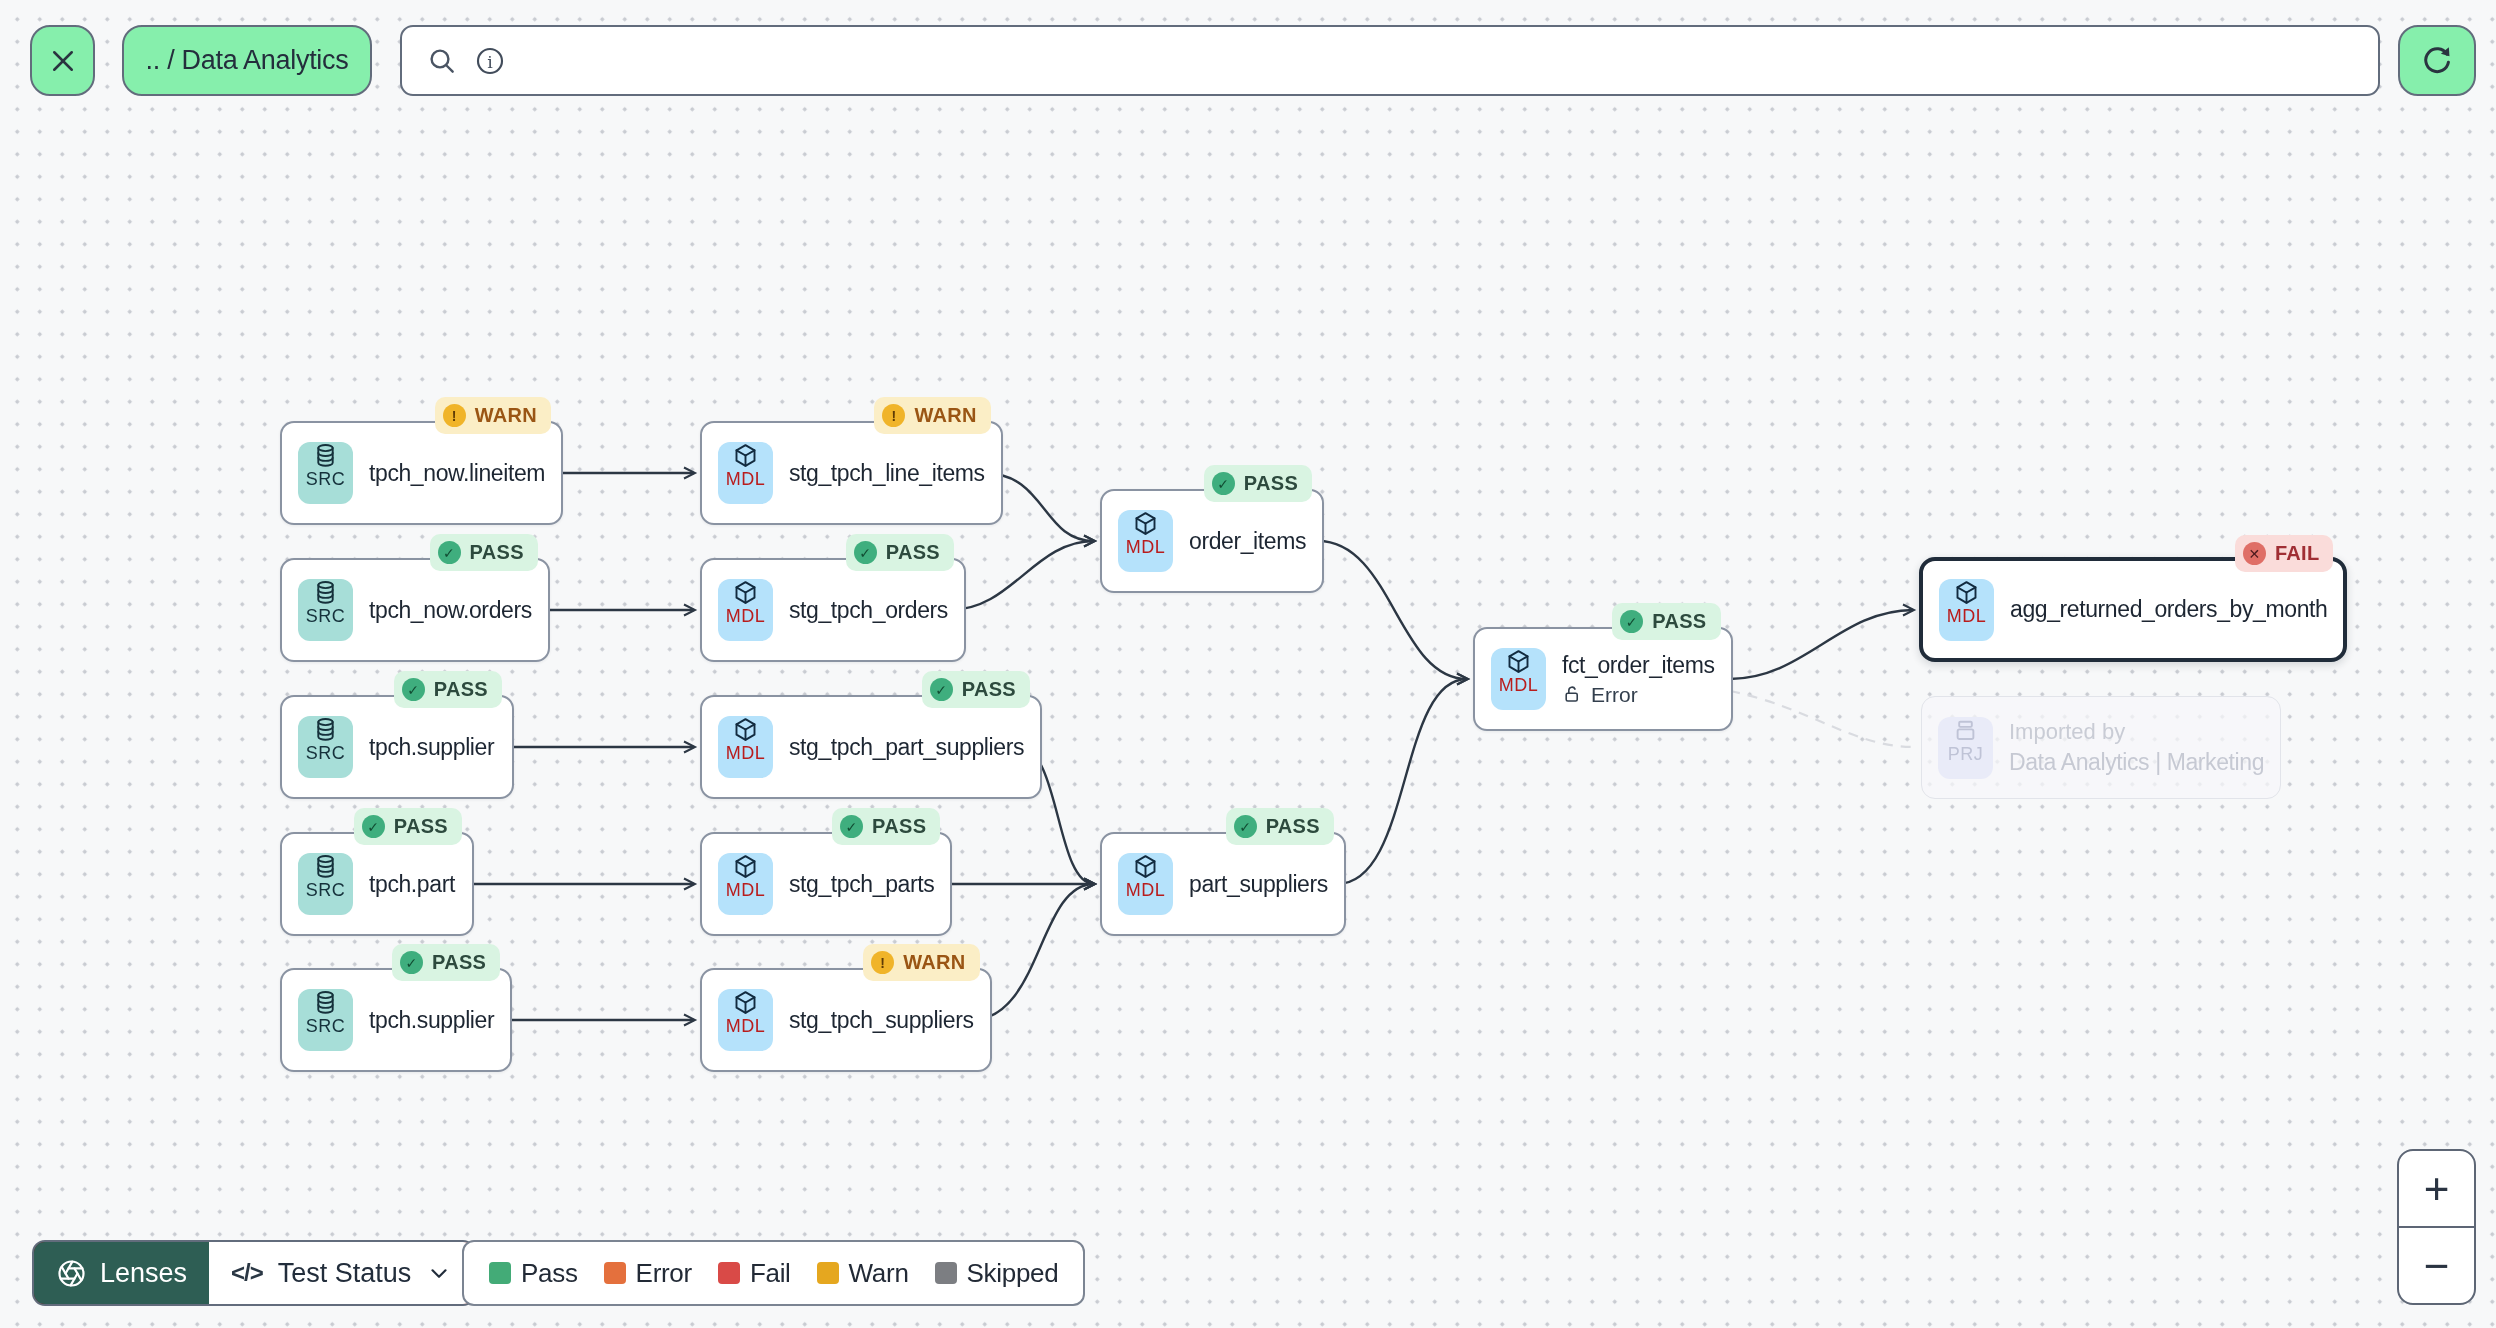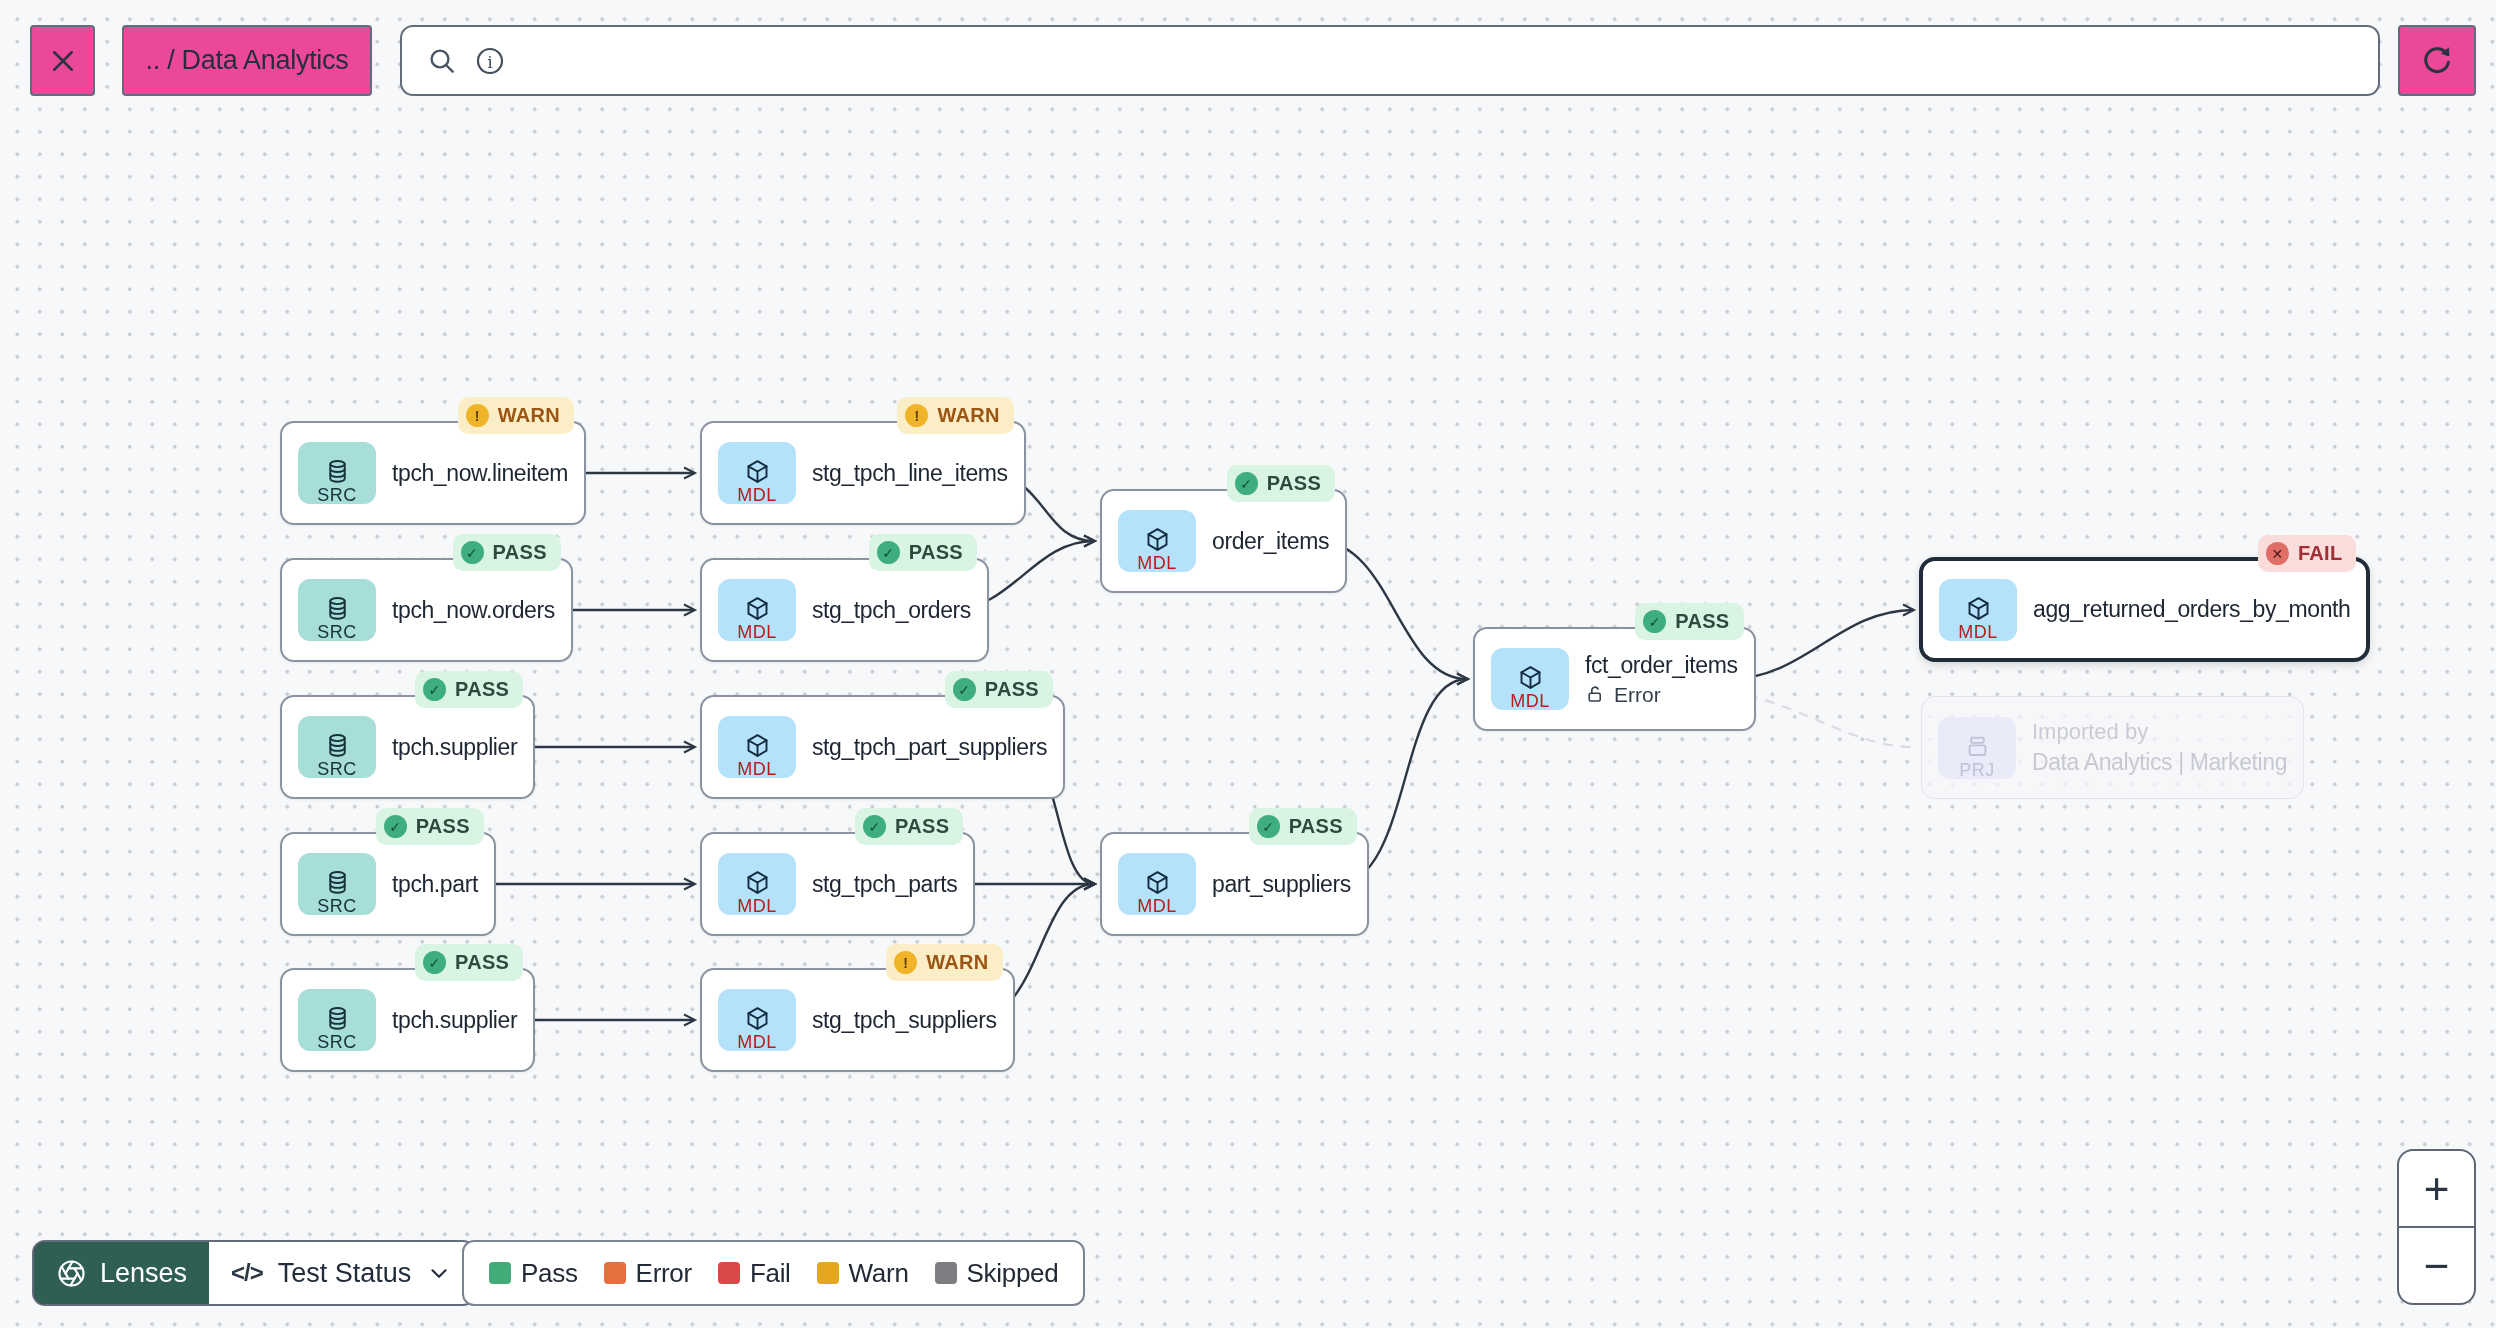--- a/index.html
+++ b/index.html
@@ -8,21 +8,21 @@
     font-family:"Liberation Sans","DejaVu Sans",sans-serif;
     background-color:#f7f8f9;
     background-image:radial-gradient(circle,#c9ccd2 1.9px,transparent 2.1px);
     background-size:22.5px 22.5px;
     background-position:6px 8px;
     color:#212b39;
   }
   svg{display:block;}
   
   .tbtn{
-    position:absolute;background:#ec4899;border:2.5px solid #626c7c;border-radius:4px;
+    position:absolute;background:#86efac;border:2.5px solid #626c7c;border-radius:20px;
     box-sizing:border-box;display:flex;align-items:center;justify-content:center;
     color:#242e3c;
   }
   .btn-close{left:30px;top:25px;width:65px;height:71px;}
   .btn-crumb{left:122px;top:25px;width:250px;height:71px;font-size:27px;letter-spacing:-0.3px;}
   .searchbar{
     position:absolute;left:400px;top:25px;width:1980px;height:71px;box-sizing:border-box;
     background:#fff;border:2.5px solid #626c7c;border-radius:13px;
     display:flex;align-items:center;gap:16px;padding:0 24px;
   }
@@ -41,22 +41,22 @@
     border:2px solid #8a93a2;border-radius:14px;
     box-shadow:0 1px 3px rgba(20,30,40,.07);
     display:flex;align-items:center;gap:16px;padding:0 16px 0 16px;
     white-space:nowrap;
   }
   .node.selected{border:4px solid #202c3a;border-radius:16px;box-shadow:0 3px 8px rgba(25,35,50,.16);}
   .node.ghost{
     background:rgba(246,247,250,.72);border:1.5px solid #e2e4ea;box-shadow:none;color:#c6c9d3;
   }
   .tile{
-    width:78px;height:62px;border-radius:12px;flex:0 0 auto;
-    display:flex;flex-direction:column;align-items:center;justify-content:flex-end;gap:1px;
+    width:55px;height:62px;border-radius:12px;flex:0 0 auto;
+    display:flex;flex-direction:column;align-items:center;justify-content:flex-start;gap:1px;
   }
   .tile .tag{font-size:18px;font-weight:500;letter-spacing:.5px;line-height:1;}
   .tile-source{background:#a7ded8;}.tile-source .tag{color:#15313b;}
   .tile-model{background:#b5e2fb;}.tile-model .tag{color:#b91c1c;}
   .tile-project{background:#e9ebf8;}.tile-project .tag{color:#bfc3d6;}
   .node-label{font-size:23px;letter-spacing:-0.4px;color:#1d2632;}
   .node.ghost .node-label{color:#c6c9d3;}
   .node-text{display:flex;flex-direction:column;gap:4px;justify-content:center;}
   .node-sub{display:flex;align-items:center;gap:8px;font-size:21px;color:#333f4d;}
   .ghost-top{font-size:22px;color:#c9ccd5;}

